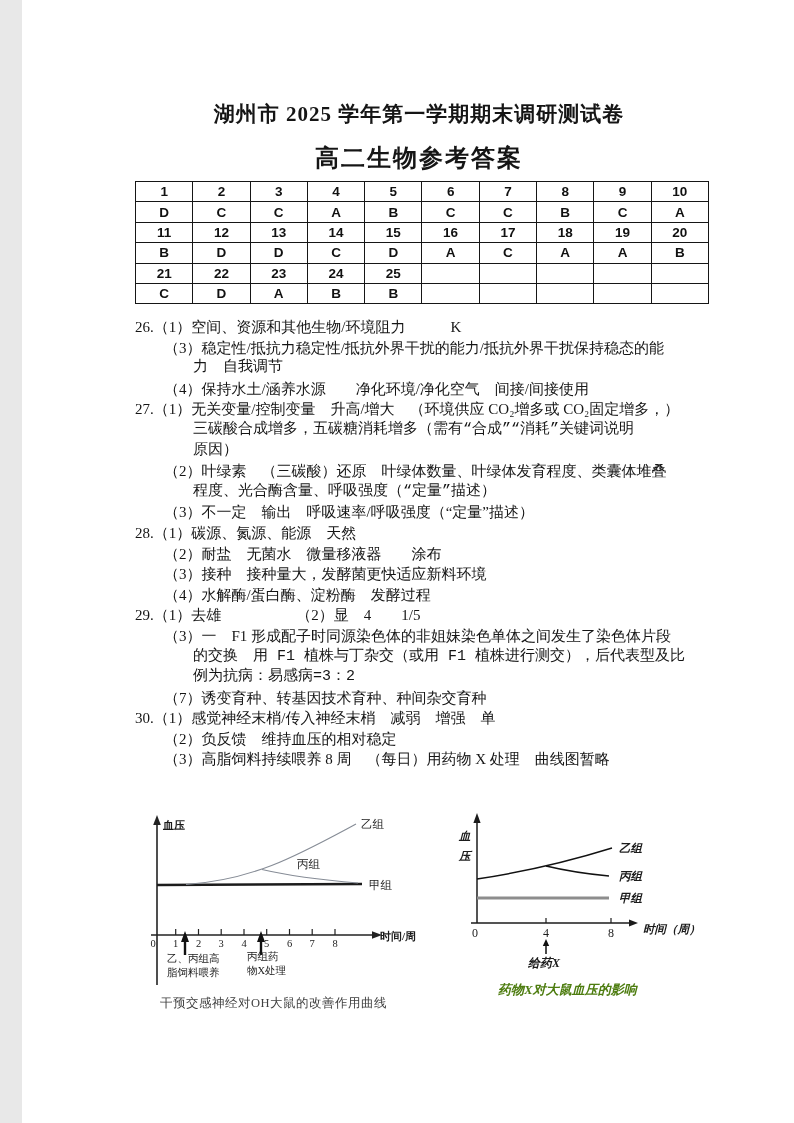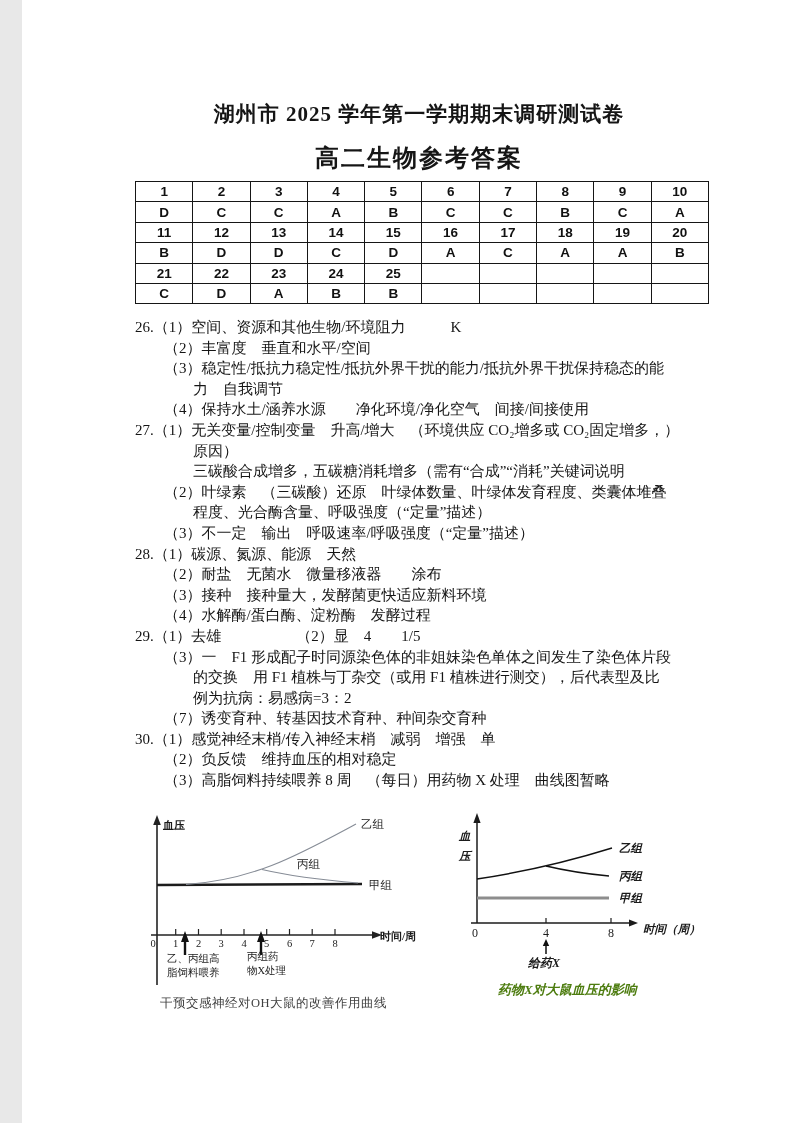--- a/index.html
+++ b/index.html
@@ -11,21 +11,21 @@
              font-size:24px;font-weight:700;letter-spacing:2px;}
   table.ans-table{position:absolute;top:181px;left:113px;width:574px;
              border-collapse:collapse;table-layout:fixed;}
   table.ans-table td{border:1.6px solid #161616;height:19.4px;text-align:center;vertical-align:middle;
              font-family:"Liberation Sans","DejaVu Sans",sans-serif;font-size:13.5px;font-weight:700;
              padding:0;color:#111;}
   .answers{position:absolute;top:317px;left:113px;width:600px;font-size:15px;
              line-height:20.6px;white-space:nowrap;}
   .ln{height:20.6px;}
   .ind1{margin-left:29px;}
-  .ind2{margin-left:58px;}
+  .ind2{margin-left:58px;font-family:Liberation Mono, monospace;}
   .fig-left{position:absolute;left:118px;top:812px;}
   .fig-left-caption{position:absolute;left:138px;top:995px;font-size:12.5px;color:#404040;letter-spacing:.5px;}
   .fig-right{position:absolute;left:425px;top:810px;}
   .fig-right-caption{position:absolute;left:476px;top:981px;font-size:13px;font-weight:700;font-style:italic;color:#4d7c0f;}
   svg text{font-family:"Liberation Serif","DejaVu Serif",serif;fill:#1b1b1b;}
   svg text.bold{font-weight:700;}
   svg text.kai{font-weight:700;font-style:italic;}
 </style>
 </head>
 <body>
@@ -107,27 +107,26 @@
           <td></td>
           <td></td>
           <td></td>
           <td></td>
       </tr>
     </tbody>
   </table>
 
   <div class="answers">
     <div class="ln">26.（1）空间、资源和其他生物/环境阻力　　　K</div>
-    <div class="ln ind1">（2）丰富度　垂直和水平/空间</div>
     <div class="ln ind1">（3）稳定性/抵抗力稳定性/抵抗外界干扰的能力/抵抗外界干扰保持稳态的能</div>
     <div class="ln ind2">力　自我调节</div>
     <div class="ln ind1">（4）保持水土/涵养水源　　净化环境/净化空气　间接/间接使用</div>
     <div class="ln">27.（1）无关变量/控制变量　升高/增大　（环境供应 CO₂增多或 CO₂固定增多，）</div>
+    <div class="ln ind2">三碳酸合成增多，五碳糖消耗增多（需有“合成”“消耗”关键词说明</div>
     <div class="ln ind2">原因）</div>
-    <div class="ln ind2">三碳酸合成增多，五碳糖消耗增多（需有“合成”“消耗”关键词说明</div>
     <div class="ln ind1">（2）叶绿素　（三碳酸）还原　叶绿体数量、叶绿体发育程度、类囊体堆叠</div>
     <div class="ln ind2">程度、光合酶含量、呼吸强度（“定量”描述）</div>
     <div class="ln ind1">（3）不一定　输出　呼吸速率/呼吸强度（“定量”描述）</div>
     <div class="ln">28.（1）碳源、氮源、能源　天然</div>
     <div class="ln ind1">（2）耐盐　无菌水　微量移液器　　涂布</div>
     <div class="ln ind1">（3）接种　接种量大，发酵菌更快适应新料环境</div>
     <div class="ln ind1">（4）水解酶/蛋白酶、淀粉酶　发酵过程</div>
     <div class="ln">29.（1）去雄　　　　　（2）显　4　　1/5</div>
     <div class="ln ind1">（3）一　F1 形成配子时同源染色体的非姐妹染色单体之间发生了染色体片段</div>
     <div class="ln ind2">的交换　用 F1 植株与丁杂交（或用 F1 植株进行测交），后代表型及比</div>

